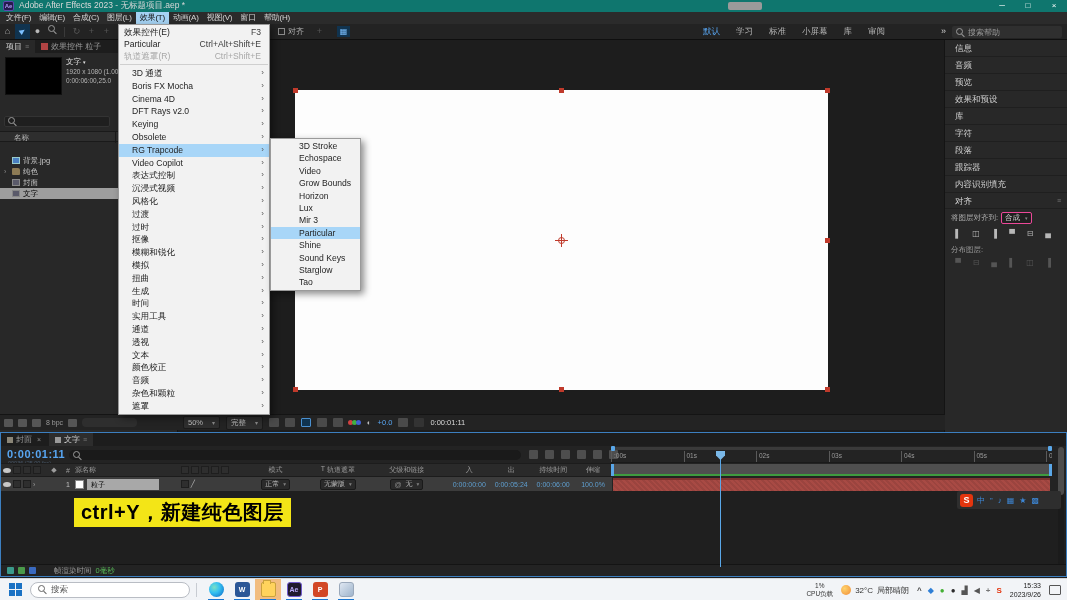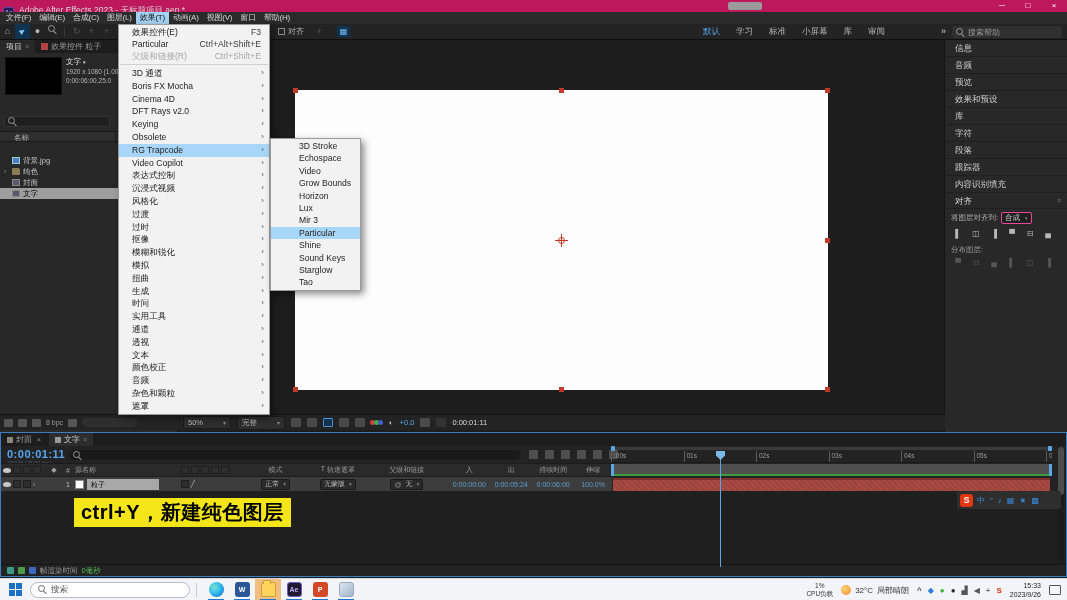--- a/index.html
+++ b/index.html
@@ -1,20 +1,20 @@
 <!DOCTYPE html>
 <html><head>
 <meta charset="utf-8">
 <style>
 *{margin:0;padding:0;box-sizing:border-box}
 html,body{width:1067px;height:600px}
 body{font-family:"Liberation Sans","DejaVu Sans",sans-serif;background:#141414;overflow:hidden}
 #screen{position:relative;width:1067px;height:600px;background:#1e1e1e}
 
-#titlebar{position:absolute;left:0;top:0;width:1067px;height:17px;background:#be185d;display:flex;align-items:flex-end;z-index:20}
+#titlebar{position:absolute;left:0;top:0;width:1067px;height:17px;background:#0f766e;display:flex;align-items:flex-start;z-index:20}
 #ae-logo{width:11px;height:10px;margin:1px 5px 0 3px;background:#261a4d;border:1px solid #5a48b0;color:#a99af0;font-size:6px;line-height:8px;text-align:center;border-radius:2px;font-weight:bold}
 #win-title{color:#d8d8d8;font-size:8.5px}
 #tb-widget{position:absolute;left:728px;top:2px;width:34px;height:8px;background:#9a9a9a;border-radius:2px}
 #win-ctrls{position:absolute;right:0;top:0;height:12px;display:flex}
 .win-btn{width:26px;text-align:center;font-size:8px;line-height:12px;color:#fff}
 
 #menubar{position:absolute;left:0;top:12px;width:1067px;height:12px;background:#2b2b2b;display:flex;padding-left:2px;z-index:20}
 #menubar .mi{padding:0 4px;line-height:12px;color:#d5d5d5;font-size:8px;letter-spacing:-.2px}
 #menubar .mi.active{background:#a5d2f3;color:#111}
 
@@ -59,41 +59,41 @@
 .bic{width:9px;height:8px;background:#555;border-radius:1px}
 #pfilter{width:55px;height:9px;background:#2e2e2e;border-radius:4px}
 
 #comp{position:absolute;left:178px;top:40px;width:767px;height:392px;background:#1d1d1d;border-right:1px solid #141414}
 #comp-view{position:absolute;left:117px;top:50px;width:533px;height:300px;background:#fdfdfd}
 .handle{position:absolute;width:5px;height:5px;background:#c03a2b}
 .crossh{position:absolute;left:263px;top:147px;width:7px;height:7px;border:1px solid #c03a2b;border-radius:50%}
 .crossh::before{content:"";position:absolute;left:-4px;top:2px;width:13px;height:1px;background:#c03a2b}
 .crossh::after{content:"";position:absolute;left:2px;top:-4px;width:1px;height:13px;background:#c03a2b}
 #comp-bottom{position:absolute;left:0;top:374px;width:767px;height:16px;background:#232323;border-top:1px solid #141414;display:flex;align-items:center;gap:6px;padding:0 5px;font-size:7.5px;color:#bdbdbd}
-.dd{background:#2e2e2e;border:1px solid #1a1a1a;border-radius:2px;padding:1px 4px;display:flex;gap:20px;align-items:center}
+.dd{background:#2e2e2e;border:1px solid #1a1a1a;border-radius:2px;padding:1px 4px;display:flex;gap:9px;align-items:center}
 .dd .car{font-size:6px;color:#888}
 .cic{width:10px;height:9px;background:#4a4a4a;border-radius:1px}
 .cic.blue{background:#10334f;border:1px solid #4a90d0}
 .rgb{display:flex}
 .rgb i{width:5px;height:5px;border-radius:50%;margin-left:-1px}
 .exposure{color:#58a6f2}
 .tc-small{color:#d8d8d8}
 
 #rpanel{position:absolute;left:945px;top:40px;width:122px;height:392px;background:#282828}
 .rsec{height:17px;line-height:17px;border-bottom:1px solid #1f1f1f;padding-left:10px;font-size:8.5px;color:#cfcfcf}
 #align-head{height:16px;line-height:16px;padding-left:10px;font-size:8.5px;color:#d5d5d5;display:flex;justify-content:space-between;align-items:center;padding-right:6px;border-bottom:1px solid #1f1f1f}
 #align-to{display:flex;align-items:center;gap:3px;padding:3px 0 2px 6px;font-size:7.5px;color:#b0b0b0}
 #align-val{background:#1f1f1f;border:1px solid #ec4899;border-radius:2px;padding:0 3px;display:flex;gap:5px;align-items:center;color:#ccc}
 #align-btns,#dist-btns{display:flex;gap:4px;padding:2px 0 2px 6px}
 .abtn{width:14px;height:12px;text-align:center;font-size:8px;color:#b8b8b8;line-height:12px}
 #dist-btns .abtn{color:#555}
 #dist-label{padding:3px 0 0 6px;font-size:7.5px;color:#9a9a9a}
 
 #fxmenu{position:absolute;left:118px;top:24px;width:152px;background:#f2f2f2;border:1px solid #9a9a9a;box-shadow:3px 3px 7px rgba(0,0,0,.45);z-index:40;padding:1px 0}
-.m-item{height:12px;line-height:12px;display:flex;justify-content:space-between;padding:0 8px 0 13px;font-size:8.6px;color:#1e1e1e}
+.m-item{height:12px;line-height:12px;display:flex;justify-content:space-between;padding:0 8px 0 5px;font-size:8.6px;color:#1e1e1e}
 .m-item .sc{color:#3c3c3c}
 .m-item.disabled,.m-item.disabled .sc{color:#a8a8a8}
 .m-sep{height:1px;background:#cfcfcf;margin:2px 1px}
 .m-cat{height:12.8px;line-height:12.8px;display:flex;justify-content:space-between;padding:0 5px 0 13px;font-size:8.6px;color:#1e1e1e}
 .m-cat .arr{color:#555;font-size:8px}
 .m-cat.highlighted{background:#a8d6f8}
 
 #submenu{position:absolute;left:270px;top:138px;width:91px;background:#f2f2f2;border:1px solid #9a9a9a;box-shadow:3px 3px 7px rgba(0,0,0,.45);z-index:41;padding:1px 0}
 .s-item{height:12.4px;line-height:12.4px;padding-left:28px;font-size:8.6px;color:#1e1e1e}
 .s-item.highlighted{background:#a8d6f8}
@@ -139,21 +139,21 @@
 #tl-workarea::before{left:0}#tl-workarea::after{right:0}
 #tl-redbar{position:absolute;left:612px;top:45px;right:16px;height:13px;background:#a84a44;border-top:2px solid #7e332e;background-image:repeating-linear-gradient(45deg,rgba(0,0,0,.08) 0 2px,transparent 2px 4px)}
 #playline{position:absolute;left:719px;top:18px;width:1px;height:116px;background:#5aa7e8;z-index:3}
 #playhead{position:absolute;left:715px;top:18px;width:9px;height:9px;background:#7ab8e8;clip-path:polygon(0 0,100% 0,100% 50%,50% 100%,0 50%);z-index:4}
 #tl-vscroll{position:absolute;right:2px;top:14px;width:6px;height:118px;background:#1b1b1b;border-radius:3px}
 #tl-vscroll i{position:absolute;left:0;top:0;width:6px;height:48px;background:#4c4c4c;border-radius:3px;display:block}
 #tl-hscroll{position:absolute;left:614px;top:138px;width:85px;height:4px;background:#4c4c4c;border-radius:2px}
 #tl-empty{position:absolute;left:0;top:58px;width:1065px;height:75px;background:#1f1f1f}
 #tl-bottom{position:absolute;left:0;bottom:0;width:1065px;height:12px;background:#232323;border-top:1px solid #141414;display:flex;align-items:center;gap:4px;padding-left:6px;font-size:7.5px}
 .sic{width:7px;height:7px;border-radius:1px}
-#tl-status-label{color:#9a9a9a;}
+#tl-status-label{color:#9a9a9a;margin-left:14px}
 #tl-status-value{color:#58b858}
 
 #note{position:absolute;left:74px;top:498px;background:#f3e517;color:#000;font-weight:bold;font-size:20px;line-height:27px;padding:1px 7px;z-index:60;letter-spacing:.5px}
 #sogou{position:absolute;left:957px;top:491px;width:104px;height:18px;background:#2e2e2e;border-radius:2px;display:flex;align-items:center;gap:4px;padding:0 3px;z-index:60}
 #sogou-logo{width:13px;height:13px;background:#e3350e;border-radius:3px;color:#fff;font-weight:bold;font-size:9px;text-align:center;line-height:13px}
 .sg{color:#3d87d6;font-size:8px}
 
 #taskbar{position:absolute;left:0;top:578px;width:1067px;height:22px;background:#f2f4f7;border-top:1px solid #d5d8dc;display:flex;align-items:center;z-index:30}
 #start{width:13px;height:13px;margin:0 8px 0 9px;display:grid;grid-template-columns:6px 6px;gap:1px}
 #start i{background:#1b72c4;display:block;height:6px}
@@ -393,21 +393,21 @@
           <span>效果控件(E)</span>
           <span class="sc">F3</span>
         </div>
 
         <div class="m-item">
           <span>Particular</span>
           <span class="sc">Ctrl+Alt+Shift+E</span>
         </div>
 
         <div class="m-item disabled">
-          <span>父级和链接(R)</span>
+          <span>轨道遮罩(R)</span>
           <span class="sc">Ctrl+Shift+E</span>
         </div>
       </div>
     <div class="m-sep"></div>
     <div>
 
         <div class="m-cat">
           <span>3D 通道</span>
           <span class="arr">›</span>
         </div>

